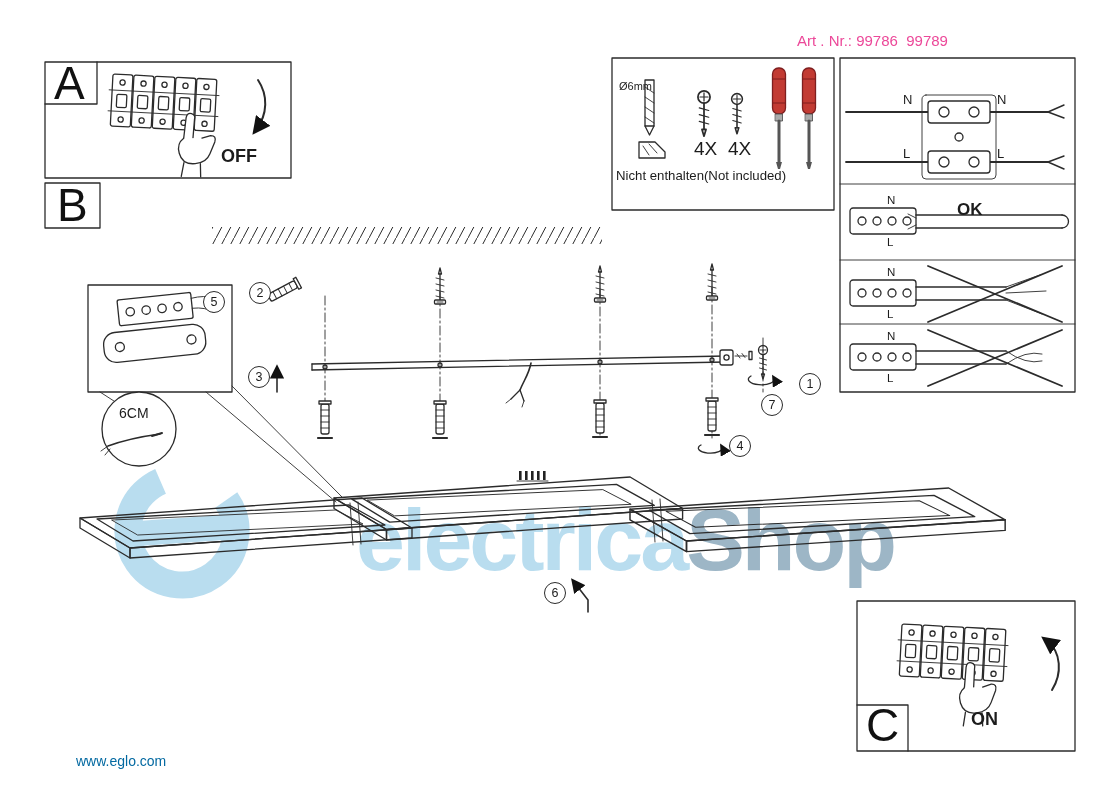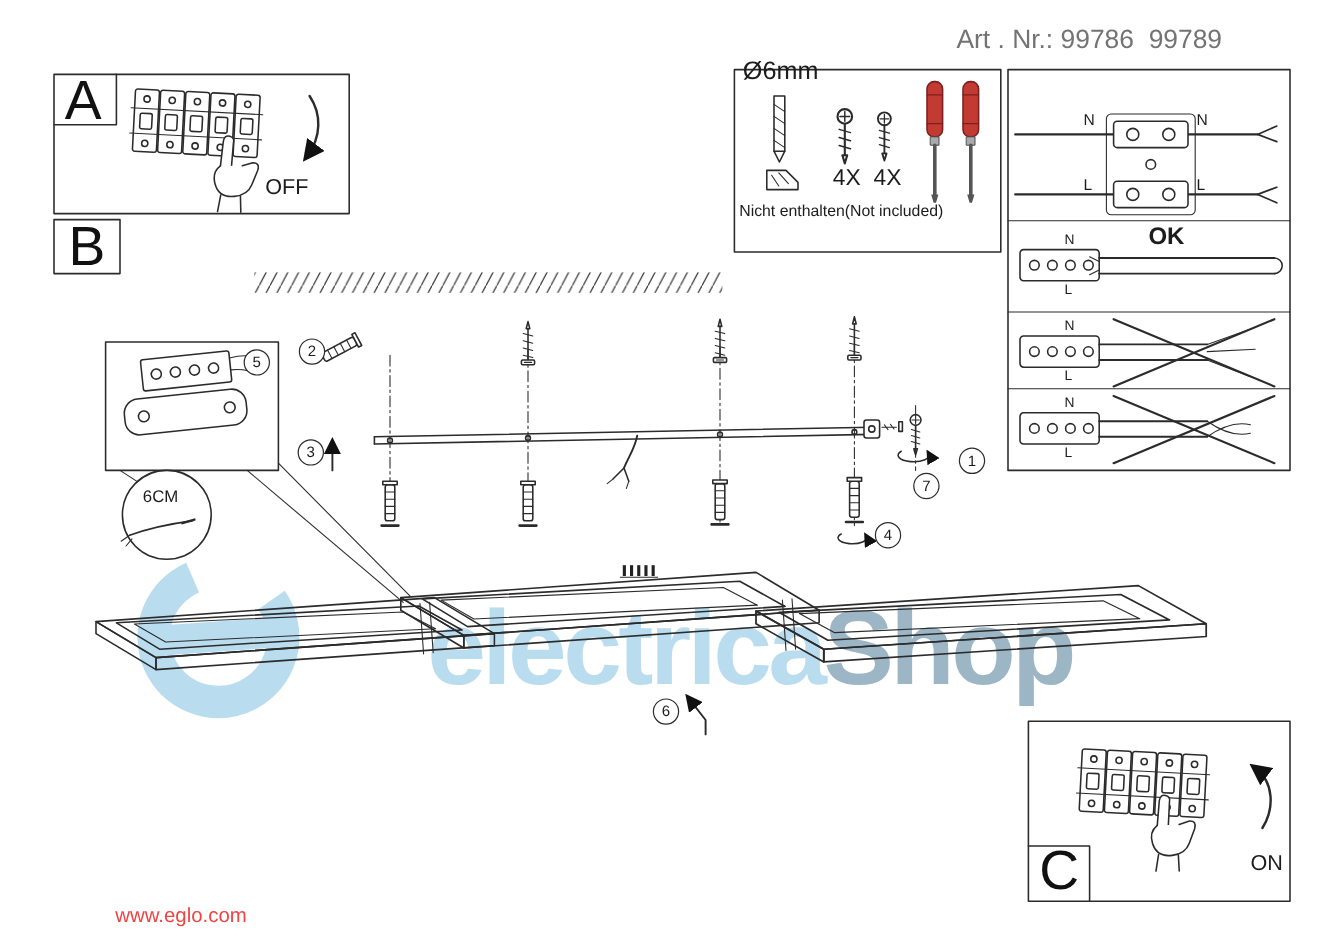--- a/index.html
+++ b/index.html
@@ -6,33 +6,33 @@
   .page{position:relative;width:1117px;height:785px;background:#ffffff;overflow:hidden;
         font-family:"Liberation Sans",sans-serif;color:#1c1c1c}
   svg.layer{position:absolute;left:0;top:0;width:1117px;height:785px}
   .ln{stroke:#2b2b2b;stroke-width:1.3;fill:none;stroke-linecap:round;stroke-linejoin:round}
   .thin{stroke-width:0.9}
   .thick{stroke-width:2}
   .dash{stroke-dasharray:9 3 2 3;stroke-width:0.9}
   .fillw{fill:#ffffff}
   .filld{fill:#222;stroke:none}
   .red{fill:#c23b33;stroke:#7e1f1f}
-  .artnum{position:absolute;left:797px;top:20px;font-size:22px;color:#737373;white-space:pre}
+  .artnum{position:absolute;left:797px;top:32px;font-size:15px;color:#ec4899;white-space:pre}
   .letter{position:absolute;font-size:46px;line-height:1;font-weight:400;color:#111}
-  .swlabel{position:absolute;font-size:18px;font-weight:400}
+  .swlabel{position:absolute;font-size:18px;font-weight:700}
   .lbl{position:absolute;font-size:13px}
   .lbl-sm{position:absolute;font-size:11.5px}
-  .ok{position:absolute;left:957px;top:186px;font-size:20px;font-weight:700}
+  .ok{position:absolute;left:957px;top:200px;font-size:17px;font-weight:700}
   .note{position:absolute;left:616px;top:168px;font-size:13.2px}
-  .drill{position:absolute;left:619px;top:48px;font-size:21px}
+  .drill{position:absolute;left:619px;top:80px;font-size:11px}
   .qty{position:absolute;font-size:19px}
   .clear{position:absolute;left:119px;top:405px;font-size:14px;font-weight:400}
   .step{position:absolute;width:20px;height:20px;border:1.3px solid #2b2b2b;border-radius:50%;
         background:#fff;font-size:12.5px;display:flex;align-items:center;justify-content:center}
-  .footer{position:absolute;left:96px;top:753px;font-size:17px;color:#ef4444}
+  .footer{position:absolute;left:76px;top:753px;font-size:14px;color:#0369a1}
   .wmtext{position:absolute;left:356px;top:496px;font-size:88px;font-weight:700;
           letter-spacing:-3px;line-height:1;white-space:nowrap}
   .wm-main{color:#b9ddef}
   .wm-accent{color:#9db6c6}
 </style>
 </head>
 <body>
 
 <div class="page">
 
@@ -264,21 +264,21 @@
     </g>
   </svg>
 
   <div class="artnum">Art . Nr.: 99786  99789</div>
 
   <div class="letter" style="left:54px;top:60px">A</div>
   <div class="letter" style="left:57px;top:182px">B</div>
   <div class="letter" style="left:866px;top:702px">C</div>
 
   <div class="swlabel" style="left:221px;top:146px">OFF</div>
-  <div class="swlabel" style="left:1042px;top:709px">ON</div>
+  <div class="swlabel" style="left:971px;top:709px">ON</div>
 
   <div class="drill">Ø6mm</div>
   <div class="qty" style="left:694px;top:138px">4X</div>
   <div class="qty" style="left:728px;top:138px">4X</div>
   <div class="note">Nicht enthalten(Not included)</div>
 
   <div class="ok">OK</div>
   <div class="lbl" style="left:903px;top:92px">N</div>
   <div class="lbl" style="left:997px;top:92px">N</div>
   <div class="lbl" style="left:903px;top:146px">L</div>

